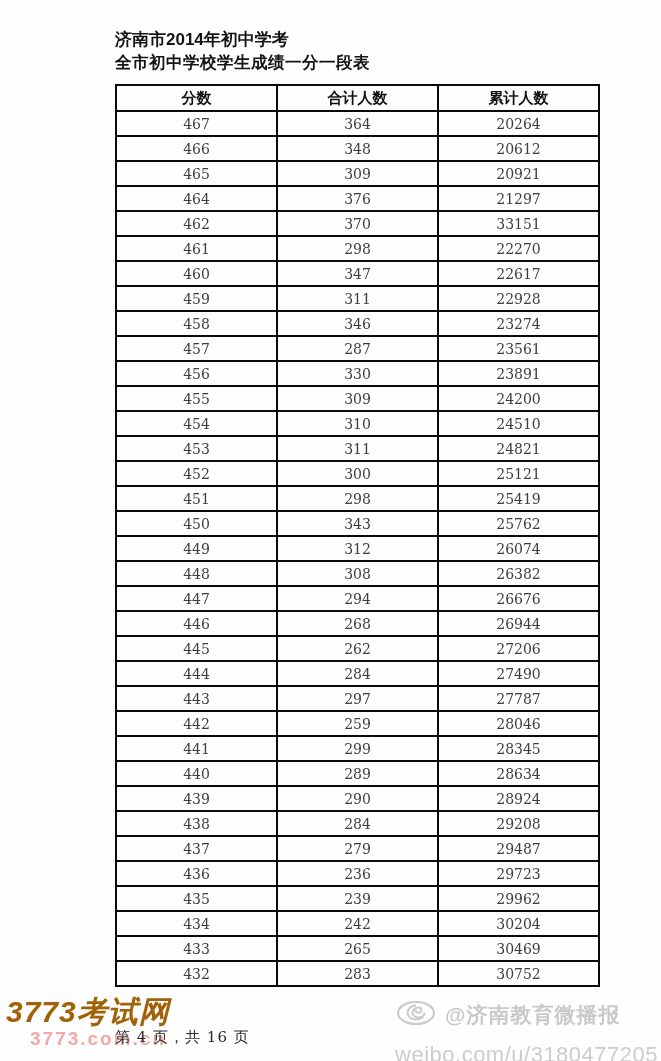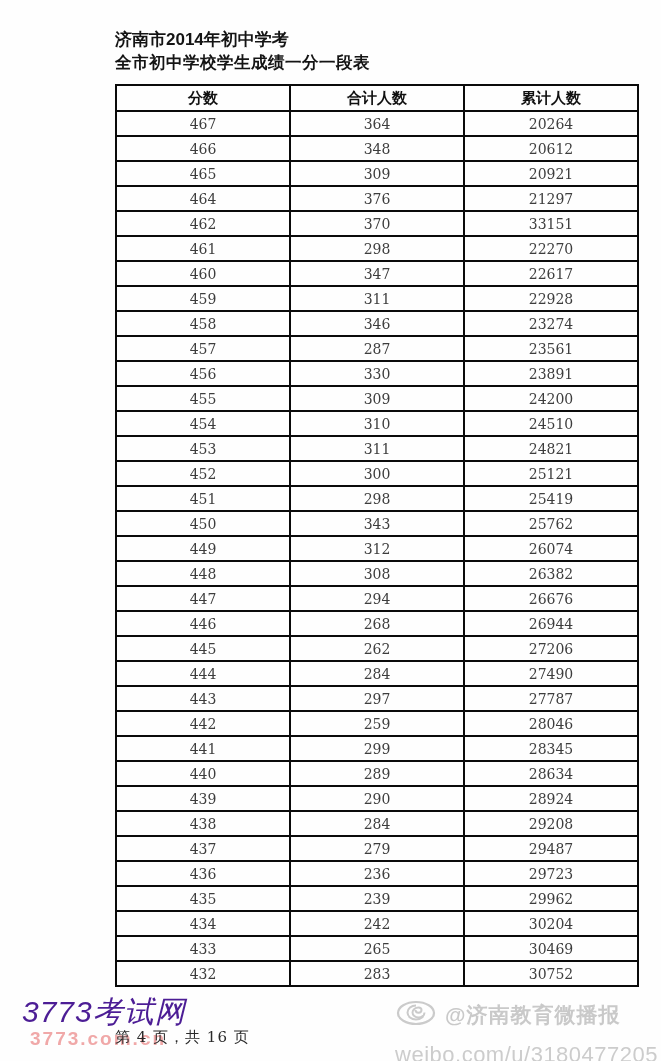--- a/index.html
+++ b/index.html
@@ -19,21 +19,21 @@
     color: #141414;
     white-space: nowrap;
   }
   .doc-title.line1 { top: 28px; font-size: 17px; }
   .doc-title.line2 { top: 52px; font-size: 16.5px; letter-spacing: 0.5px; }
 
   table.score-table {
     position: absolute;
     top: 84px;
     left: 115px;
-    width: 524px;
+    width: 485px;
     border-collapse: collapse;
     table-layout: fixed;
   }
   .score-table th, .score-table td {
     border: 2px solid #0a0a0a;
     text-align: center;
     vertical-align: middle;
     padding: 0;
   }
   .score-table th {
@@ -64,26 +64,25 @@
 
   
   .wm-left {
     position: absolute;
     left: 6px;
     top: 996px;
     line-height: 1.05;
   }
   .wm-left .blue {
     font-size: 30px;
-    font-weight: normal;
+    font-weight: bold;
     font-style: italic;
-    color: #4c1d95;
+    color: #a16207;
     letter-spacing: 1px;
     white-space: nowrap;
-    margin-left: 16px;
   }
   .wm-left .pink {
     font-size: 19px;
     font-weight: bold;
     color: #f0a8a8;
     letter-spacing: 2px;
     margin-left: 24px;
     margin-top: 1px;
     white-space: nowrap;
   }

